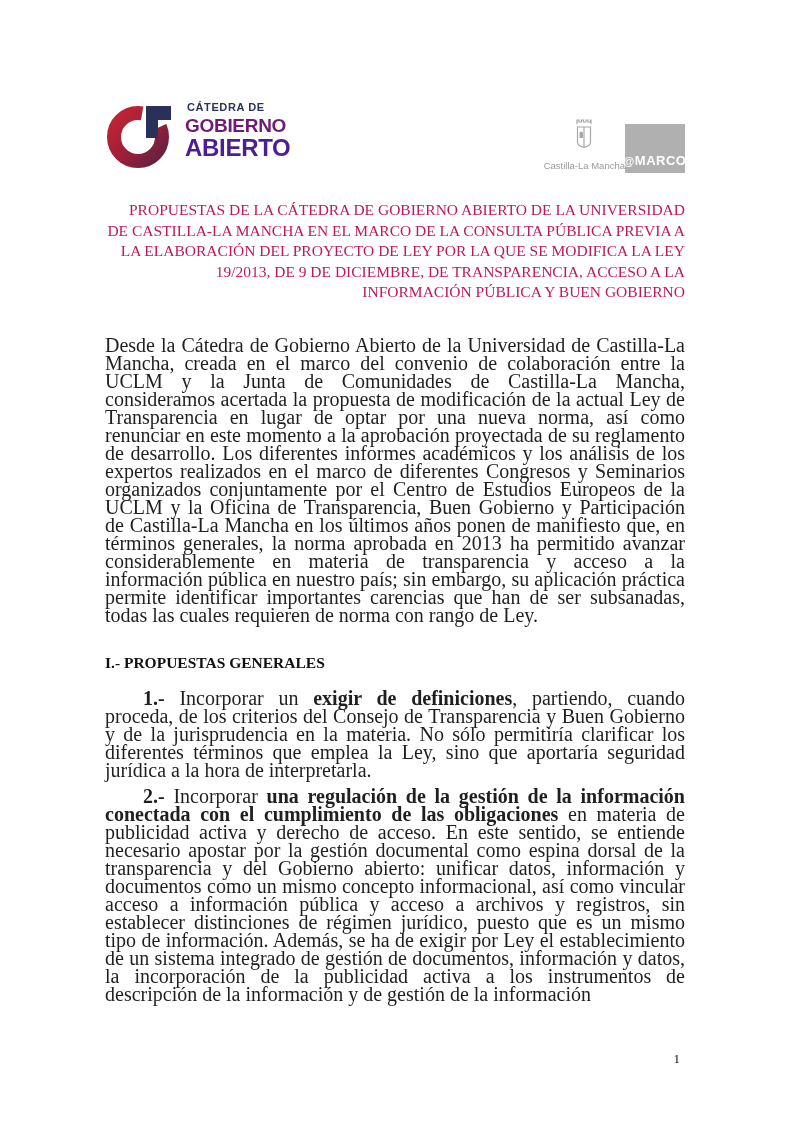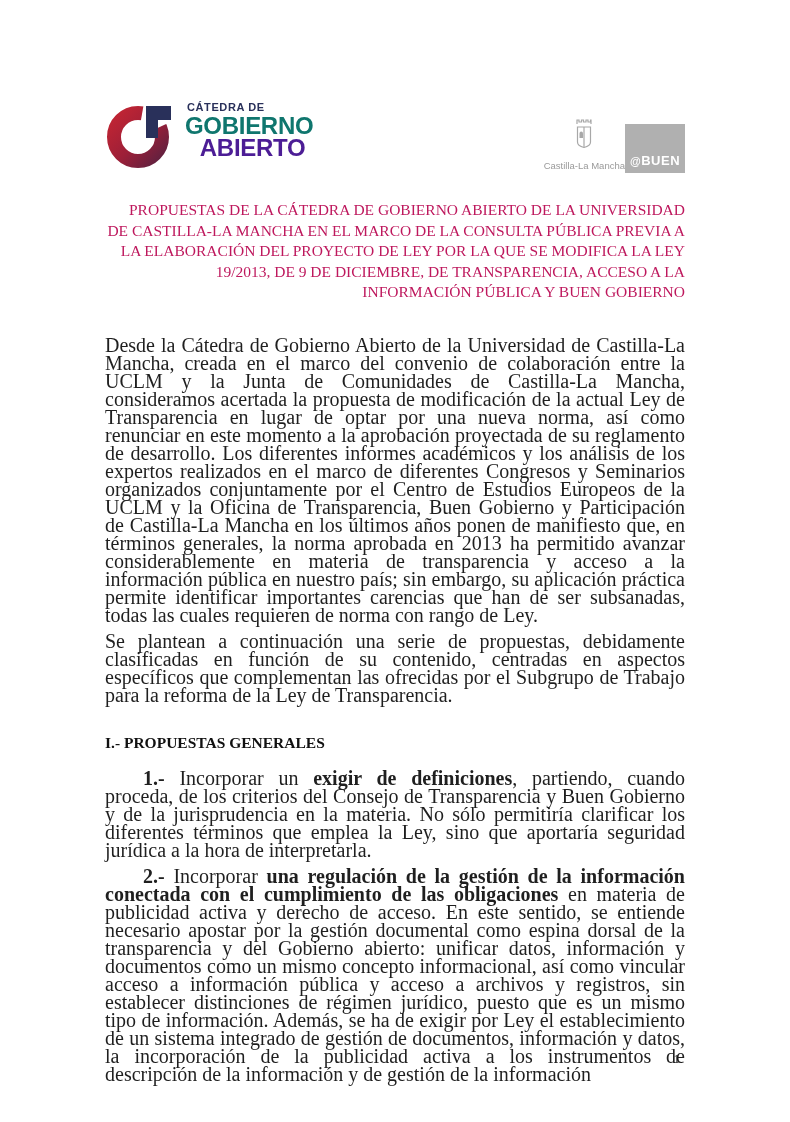--- a/index.html
+++ b/index.html
@@ -31,22 +31,22 @@
     font-family: "Liberation Sans", sans-serif;
     font-weight: bold;
   }
   .catedra-line1 {
     color: #29305a;
     font-size: 11px;
     letter-spacing: 0.6px;
     margin-left: 2px;
   }
   .catedra-line2 {
-    color: #0f766e;
-    font-size: 24px;
+    color: #701a75;
+    font-size: 19px;
     line-height: 22px;
     letter-spacing: -0.3px;
     margin-top: 2px;
   }
   .catedra-line3 {
     color: #4c1d95;
     font-size: 24px;
     line-height: 22px;
     letter-spacing: -0.3px;
     text-align: right;
@@ -160,30 +160,29 @@
                 <path d="M6 7 V3 H8 V5 H10.5 V3 H12.5 V5 H15 V3 H17 V5 H19.5 V3 H20 V7"></path>
                 <path d="M6.5 10 H19.5 V25 Q19.5 29 13 30.5 Q6.5 29 6.5 25 Z"></path>
                 <path d="M13 10 V30.5"></path>
               </g>
               <path d="M8.5 21 V16.5 Q8.5 14.5 10.25 14.5 Q12 14.5 12 16.5 V21 Z" fill="#a8a8a8"></path>
             </svg>
           </span>
           <span class="clm-label">Castilla-La Mancha</span>
         </div>
         <div class="uclm-box">
-          <span class="uclm-text"><span class="uclm-symbol">@</span><span>BUEN</span></span>
+          <span class="uclm-text"><span class="uclm-symbol">@</span><span>MARCO</span></span>
         </div>
       </div>
 
     </div>
 
     <div class="doc-title">PROPUESTAS DE LA CÁTEDRA DE GOBIERNO ABIERTO DE LA UNIVERSIDAD DE CASTILLA-LA MANCHA EN EL MARCO DE LA CONSULTA PÚBLICA PREVIA A LA ELABORACIÓN DEL PROYECTO DE LEY POR LA QUE SE MODIFICA LA LEY 19/2013, DE 9 DE DICIEMBRE, DE TRANSPARENCIA, ACCESO A LA INFORMACIÓN PÚBLICA Y BUEN GOBIERNO</div>
 
     <p class="body-p">Desde la Cátedra de Gobierno Abierto de la Universidad de Castilla-La Mancha, creada en el marco del convenio de colaboración entre la UCLM y la Junta de Comunidades de Castilla-La Mancha, consideramos acertada la propuesta de modificación de la actual Ley de Transparencia en lugar de optar por una nueva norma, así como renunciar en este momento a la aprobación proyectada de su reglamento de desarrollo. Los diferentes informes académicos y los análisis de los expertos realizados en el marco de diferentes Congresos y Seminarios organizados conjuntamente por el Centro de Estudios Europeos de la UCLM y la Oficina de Transparencia, Buen Gobierno y Participación de Castilla-La Mancha en los últimos años ponen de manifiesto que, en términos generales, la norma aprobada en 2013 ha permitido avanzar considerablemente en materia de transparencia y acceso a la información pública en nuestro país; sin embargo, su aplicación práctica permite identificar importantes carencias que han de ser subsanadas, todas las cuales requieren de norma con rango de Ley.</p>
-    <p class="body-p">Se plantean a continuación una serie de propuestas, debidamente clasificadas en función de su contenido, centradas en aspectos específicos que complementan las ofrecidas por el Subgrupo de Trabajo para la reforma de la Ley de Transparencia.</p>
 
     <div class="section-heading">I.- PROPUESTAS GENERALES</div>
 
     <p class="body-p numbered"><b>1.-</b><span> Incorporar un </span><b>exigir de definiciones</b><span>, partiendo, cuando proceda, de los criterios del Consejo de Transparencia y Buen Gobierno y de la jurisprudencia en la materia. No sólo permitiría clarificar los diferentes términos que emplea la Ley, sino que aportaría seguridad jurídica a la hora de interpretarla.</span></p>
 
     <p class="body-p numbered"><b>2.-</b><span> Incorporar </span><b>una regulación de la gestión de la información conectada con el cumplimiento de las obligaciones</b><span> en materia de publicidad activa y derecho de acceso. En este sentido, se entiende necesario apostar por la gestión documental como espina dorsal de la transparencia y del Gobierno abierto: unificar datos, información y documentos como un mismo concepto informacional, así como vincular acceso a información pública y acceso a archivos y registros, sin establecer distinciones de régimen jurídico, puesto que es un mismo tipo de información. Además, se ha de exigir por Ley el establecimiento de un sistema integrado de gestión de documentos, información y datos, la incorporación de la publicidad activa a los instrumentos de descripción de la información y de gestión de la información</span></p>
 
   </div>
 
   <div class="page-number">1</div>

